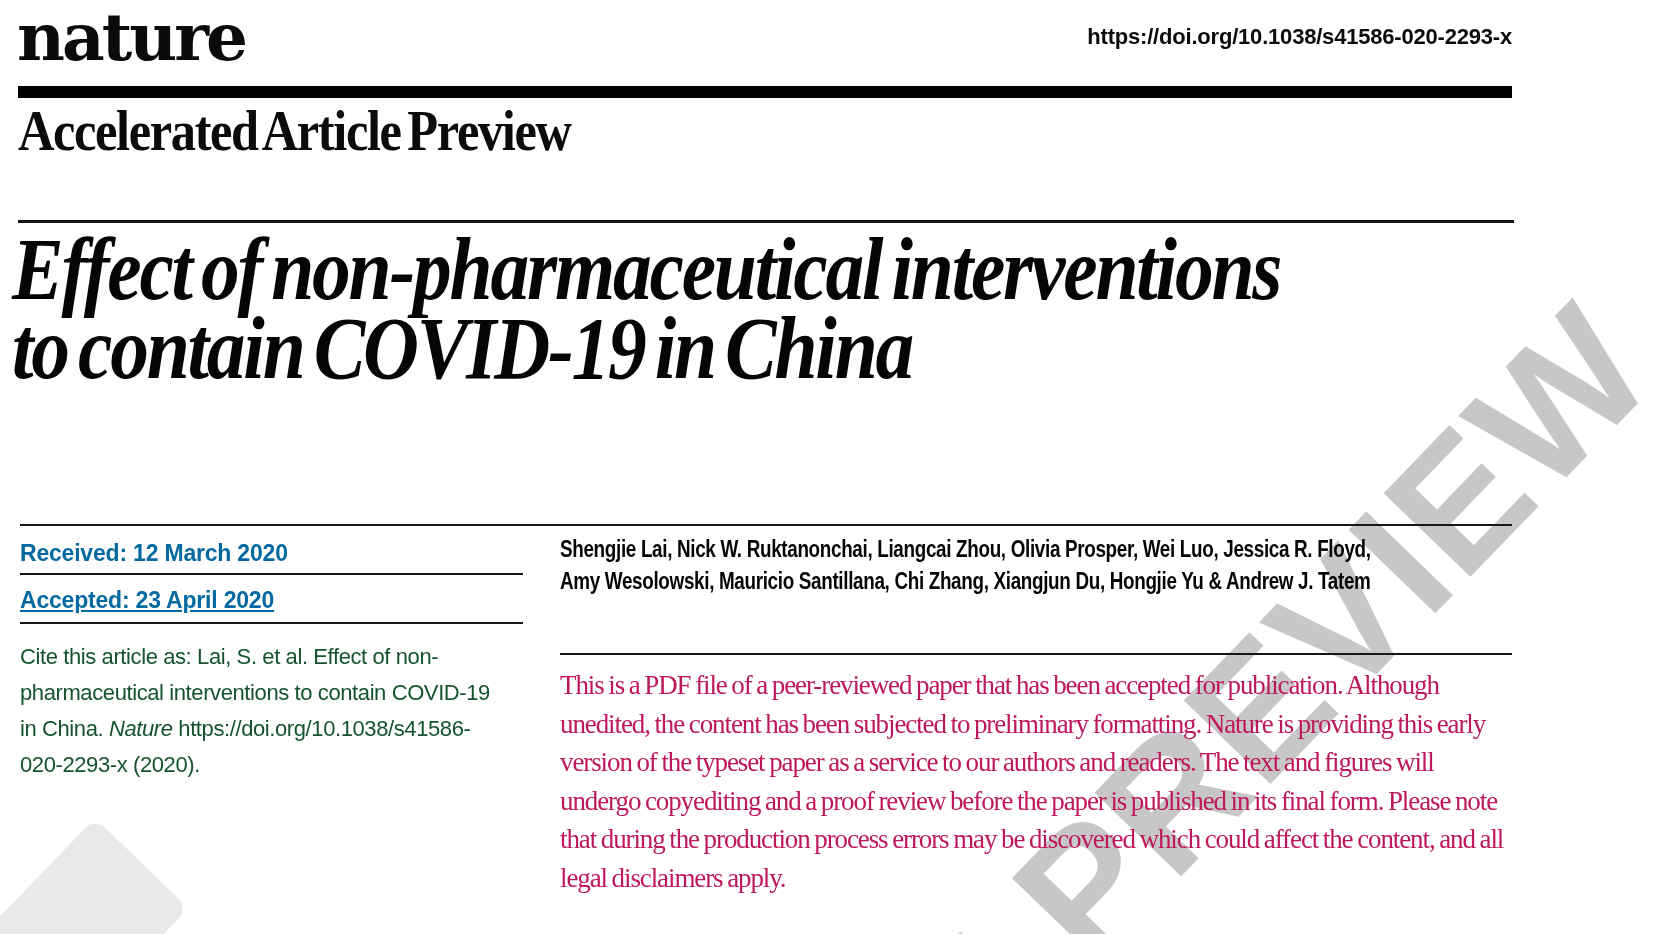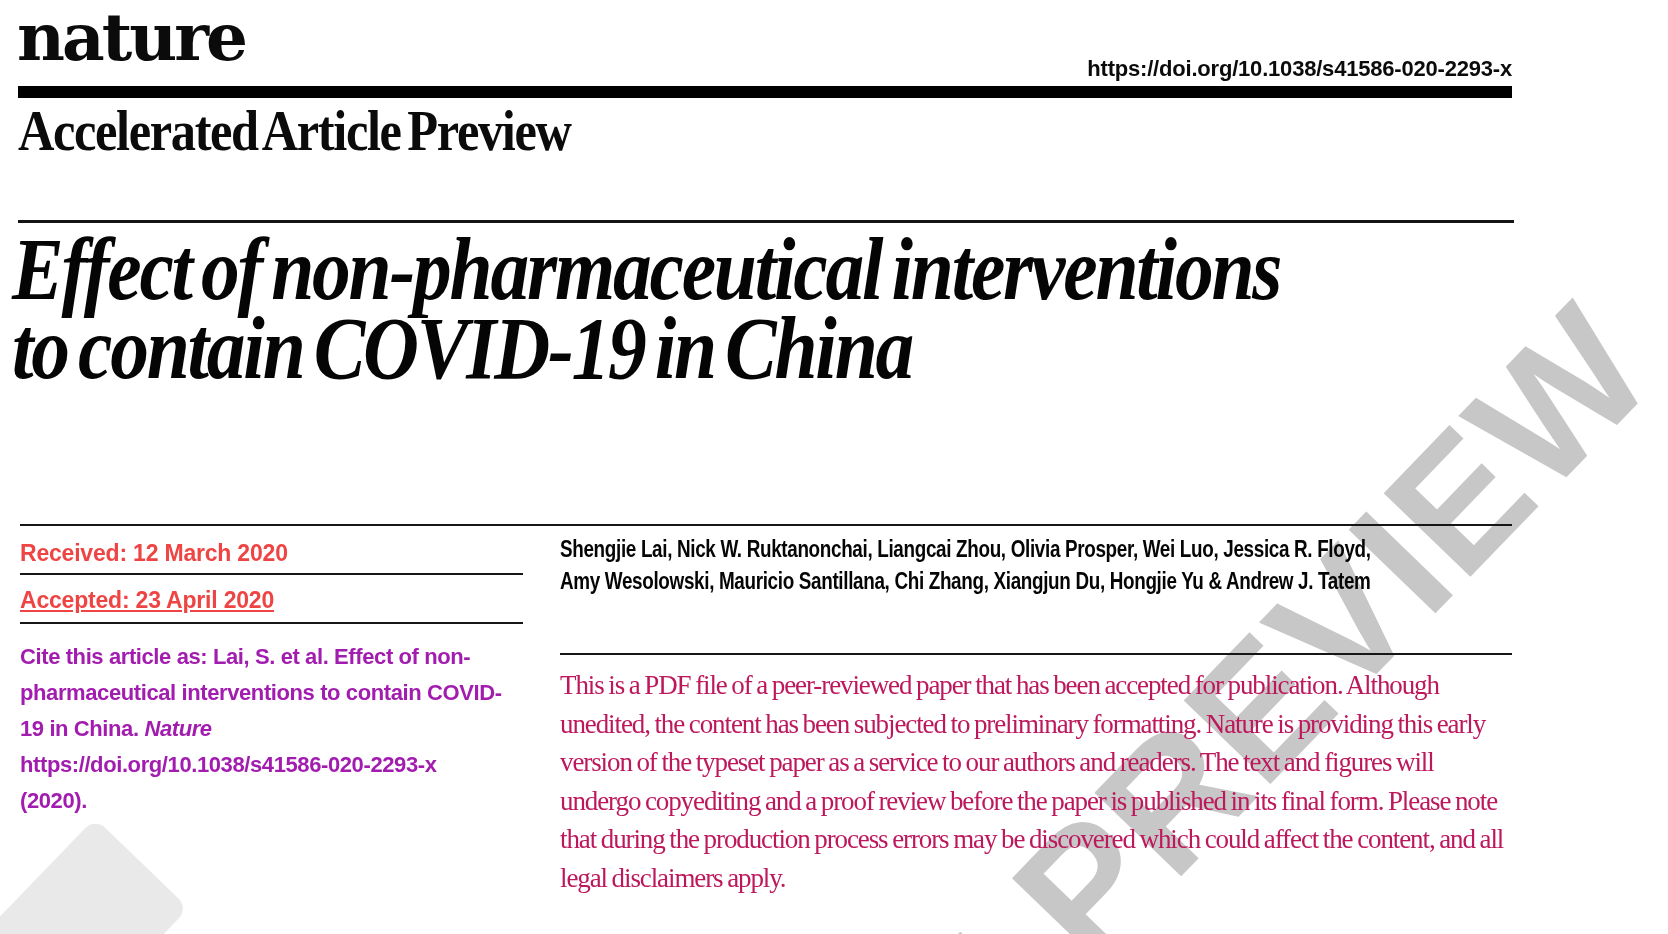--- a/index.html
+++ b/index.html
@@ -22,21 +22,21 @@
     background:#e9e9e9; transform:rotate(-46deg); z-index:0; border-radius:14px;
   }
   .content { position:relative; z-index:1; }
   
   .logo {
     position:absolute; left:17px; top:4px;
     font-family:"DejaVu Serif", serif; font-weight:bold;
     font-size:66px; line-height:66px; letter-spacing:-3px; color:#0b0b0b;
   }
   .doi {
-    position:absolute; right:156px; top:56px;
+    position:absolute; right:156px; top:24px;
     font-size:22px; font-weight:bold; letter-spacing:-0.2px; color:#0b0b0b;
     text-decoration:none;
   }
   .rule-thick { position:absolute; left:18px; top:86px; width:1494px; height:12px; background:#000; }
   .section-title {
     position:absolute; left:18px; top:100px;
     font-family:"Liberation Serif", serif; font-weight:bold;
     font-size:56px; line-height:62px; letter-spacing:-1.5px; word-spacing:-5px;
     white-space:nowrap; transform:scaleX(0.9); transform-origin:left top; color:#0b0b0b;
   }
@@ -46,28 +46,28 @@
   .article-title .line {
     font-family:"Liberation Serif", serif; font-weight:bold;
     font-size:88px; line-height:79px; letter-spacing:-2.5px; word-spacing:-8px;
     white-space:nowrap; transform:scaleX(0.88); transform-origin:left top; color:#050505;
   }
   .rule-full { position:absolute; left:20px; top:524px; width:1492px; height:2px; background:#161616; }
   
   .meta-col { position:absolute; left:20px; top:526px; width:503px; }
   .meta-row {
     font-size:23px; font-weight:bold; letter-spacing:-0.2px; line-height:28px;
-    border-bottom:2px solid #161616; color:#ef4444;
+    border-bottom:2px solid #161616; color:#0369a1;
   }
   .meta-row.r1 { padding:13px 0 6px; }
   .meta-row.r2 { padding:11px 0 8px;text-decoration:underline; }
   .meta-row.r3 { padding:11px 0 6px; }
   .cite {
     padding-top:15px; width:482px;
-    font-size:22px; font-weight:bold; letter-spacing:-0.4px; line-height:36px; color:#a21caf;
+    font-size:22px; font-weight:normal; letter-spacing:-0.4px; line-height:36px; color:#14532d;
   }
   .cite .journal { font-style:italic; }
   
   .authors { position:absolute; left:560px; top:533px; }
   .authors .aline {
     font-size:23px; font-weight:bold; letter-spacing:-0.4px; line-height:32px;
     white-space:nowrap; transform:scaleX(0.82); transform-origin:left top; color:#050505;
   }
   .rule-authors { position:absolute; left:560px; top:653px; width:952px; height:2px; background:#161616; }
   .notice {

